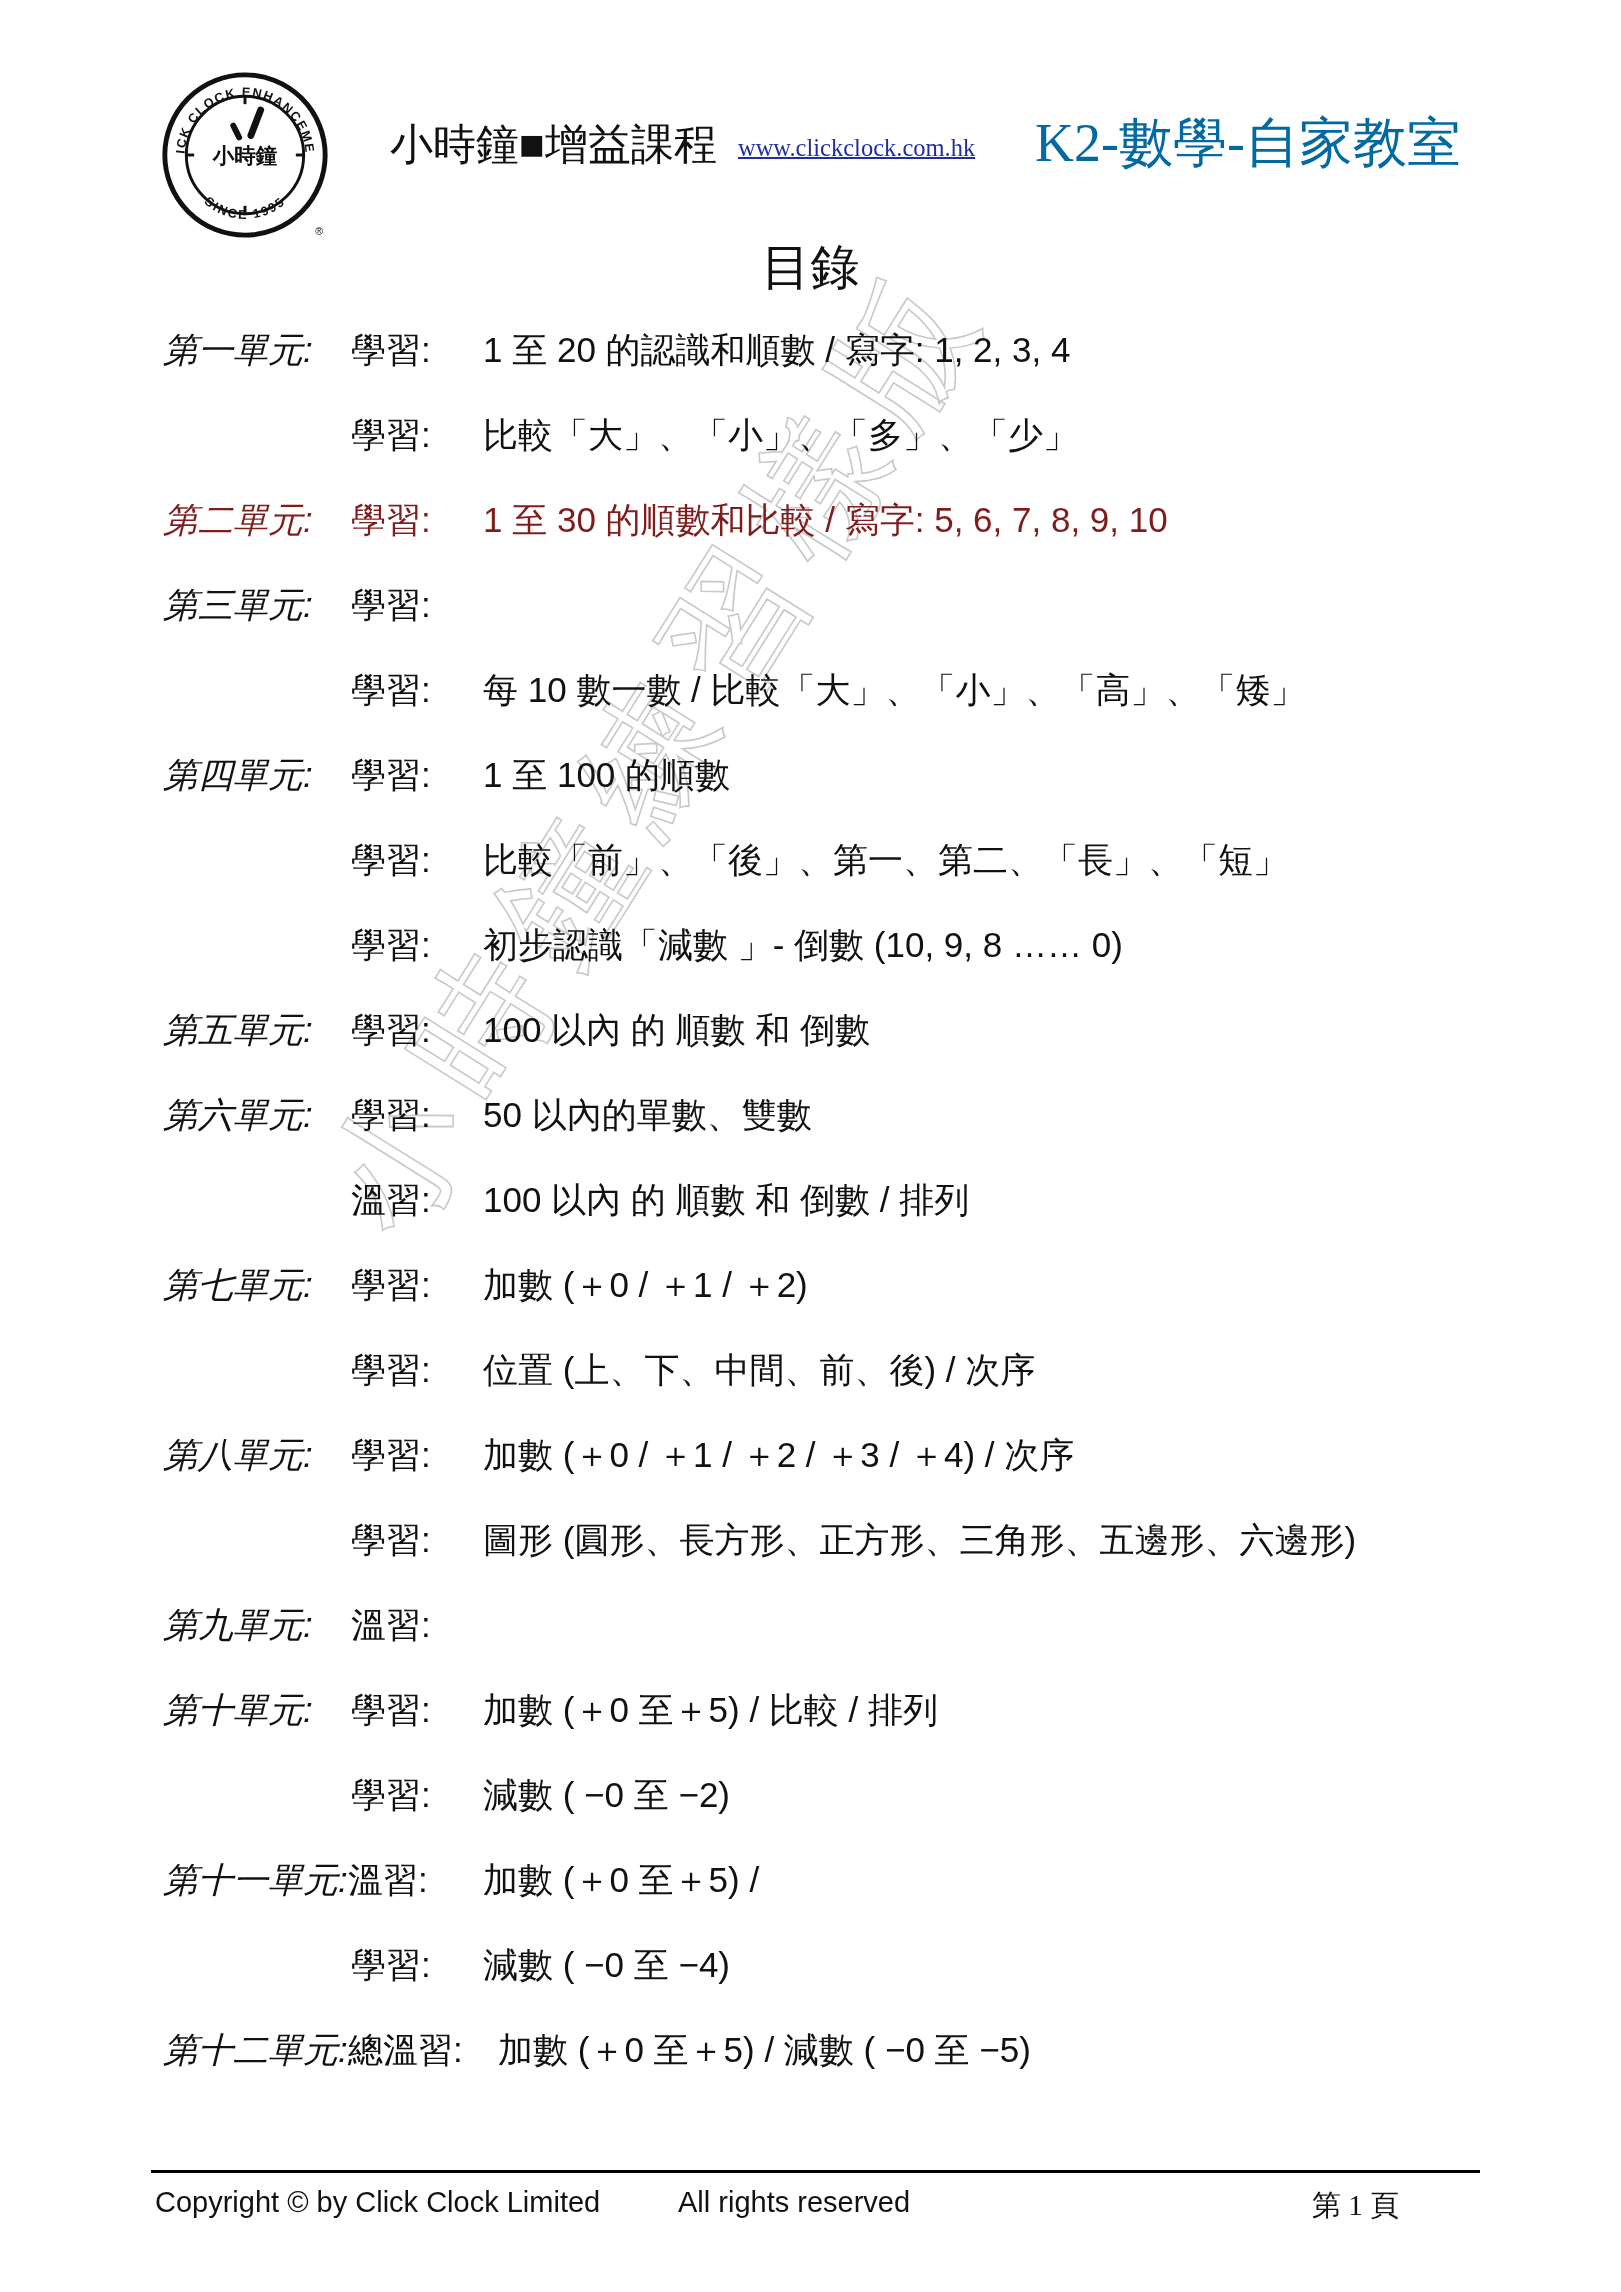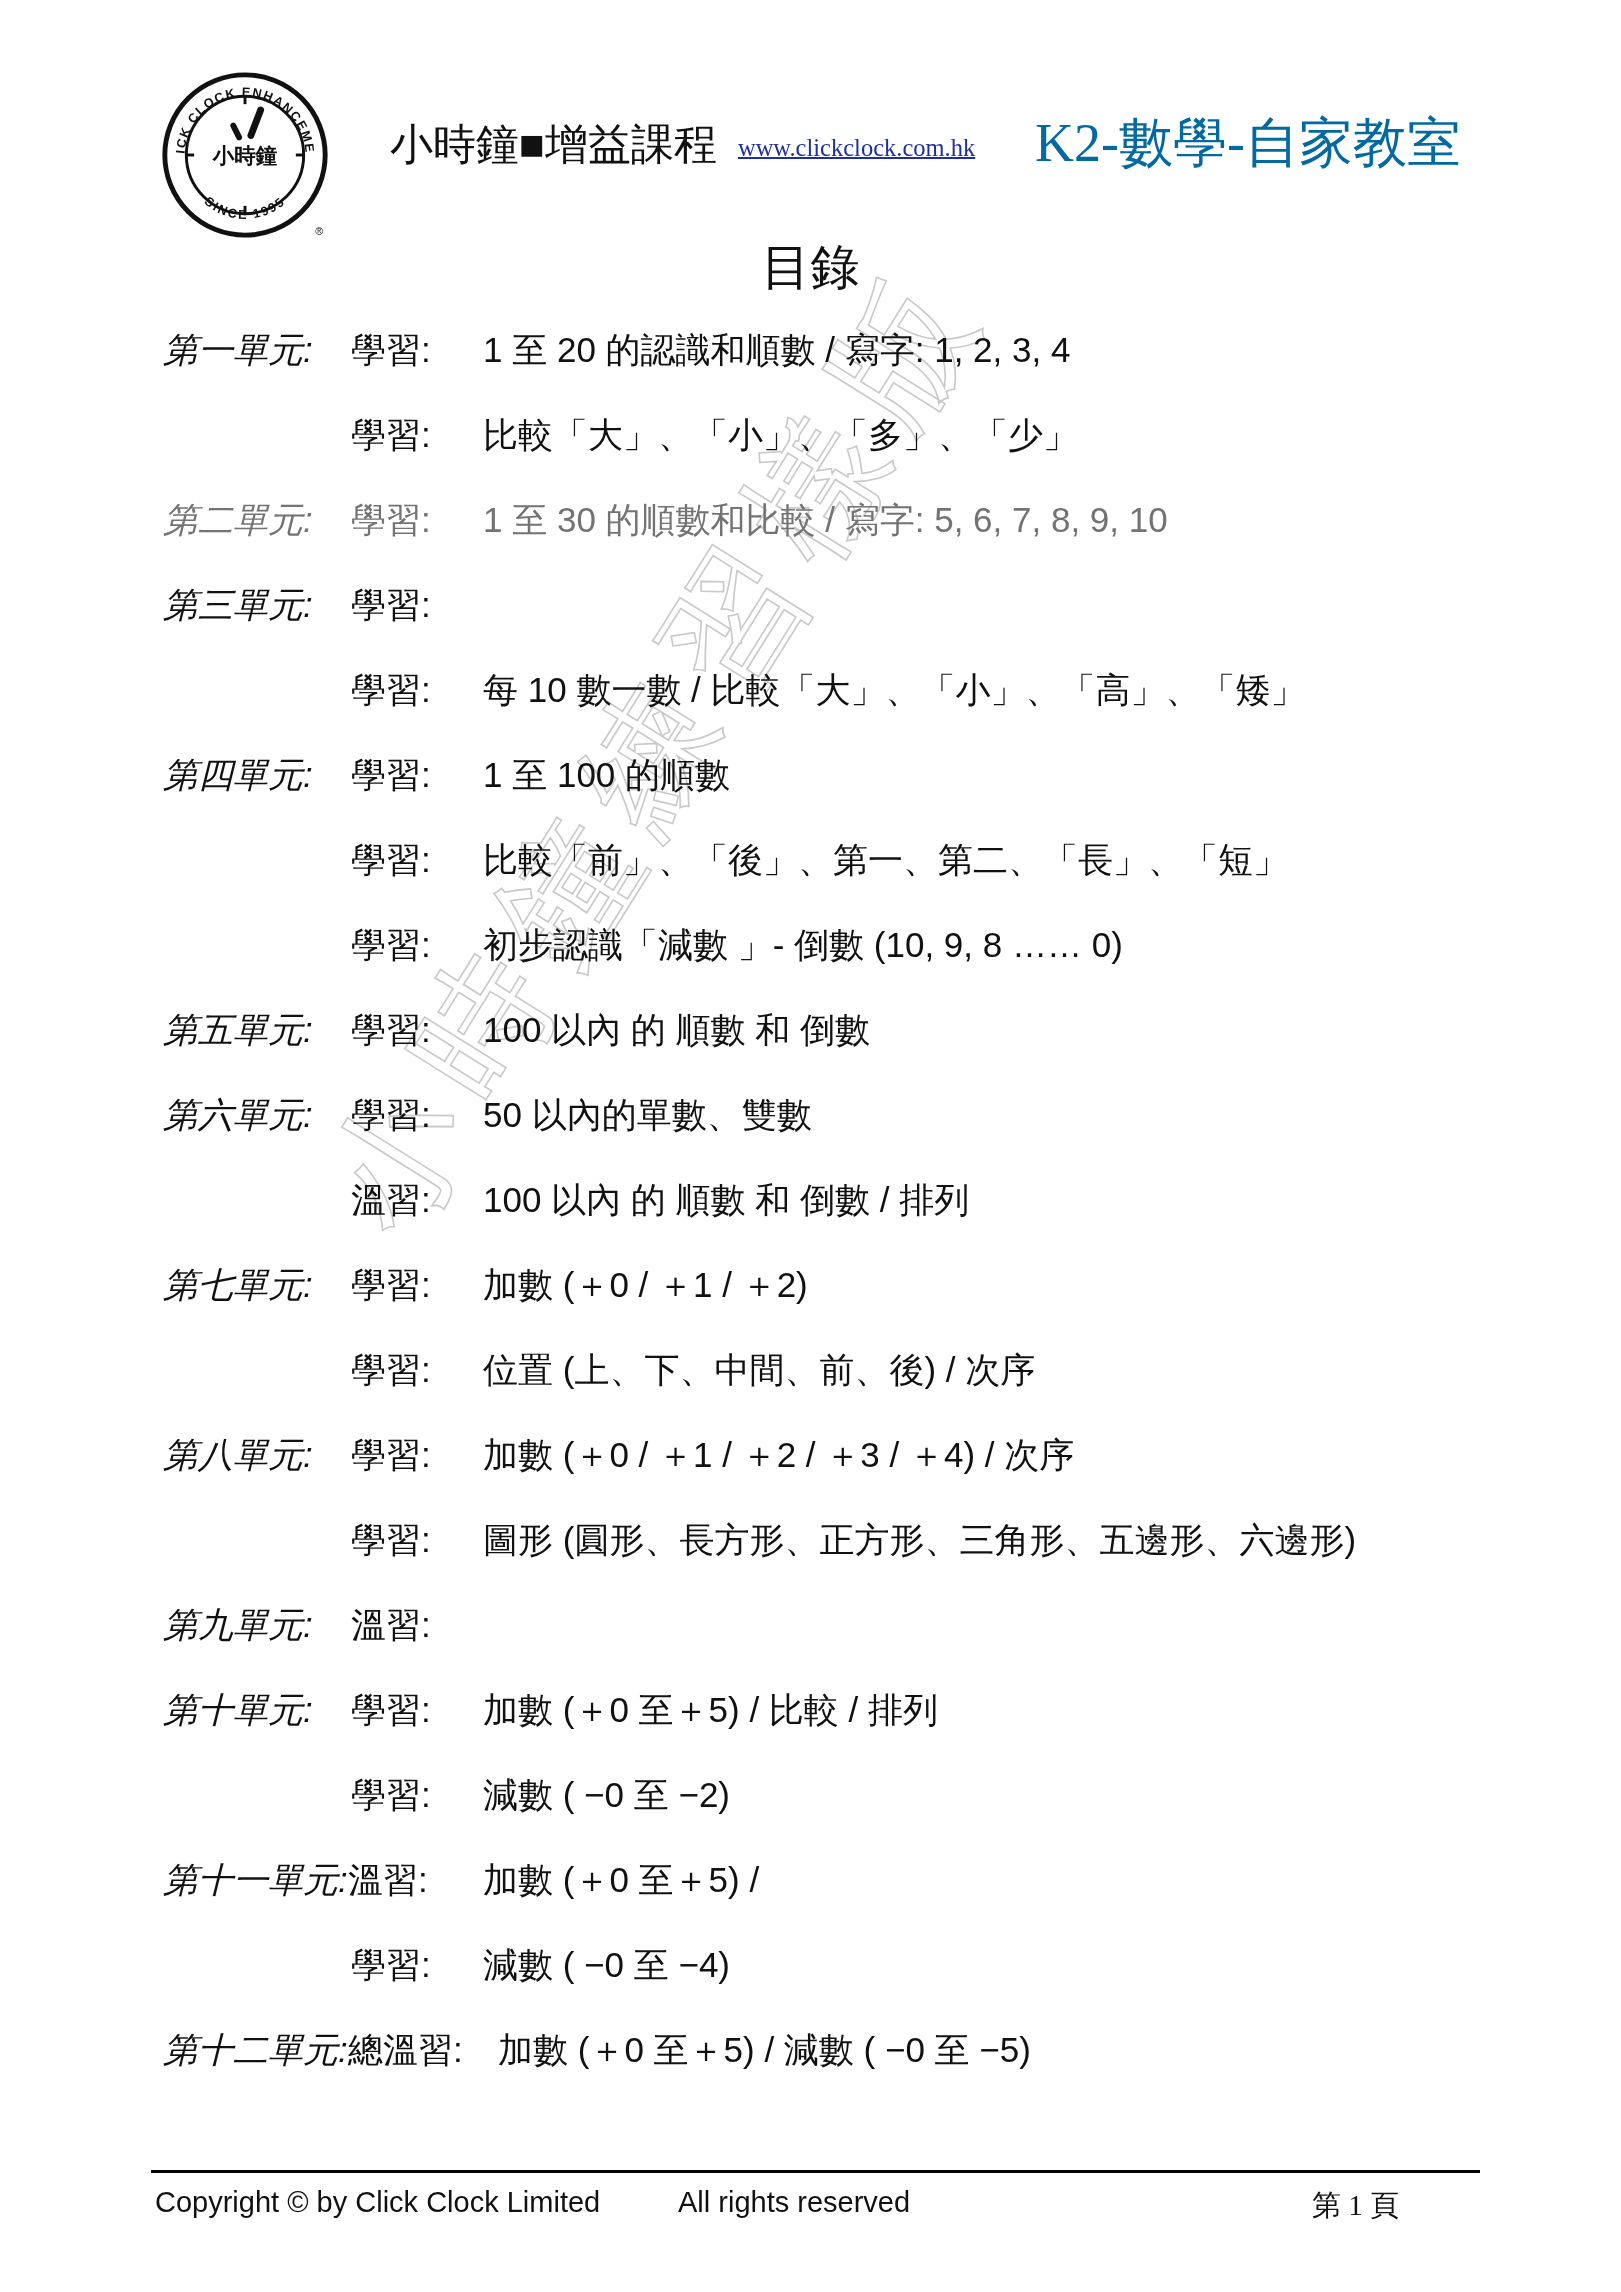--- a/index.html
+++ b/index.html
@@ -12,21 +12,21 @@
 
   
   .brand { position: absolute; left: 390px; top: 116px; font-family: "Liberation Serif", "DejaVu Serif", serif; font-size: 43px; color: #111; white-space: nowrap; }
   .brand .url { font-size: 24.5px; color: #1f2f9e; text-decoration: underline; text-decoration-thickness: 2px; margin-left: 21px; vertical-align: 2.9px; }
   .title-right { position: absolute; right: 160px; top: 116px; text-align: right; font-family: "Liberation Serif", "DejaVu Serif", serif; font-size: 54px; line-height: 55px; color: #0369a1; }
   .toc-title { position: absolute; left: 0; right: 0; top: 235px; text-align: center; font-family: "Liberation Serif", "DejaVu Serif", serif; font-size: 49px; color: #111; }
 
   
   .rows { position: absolute; left: 155px; top: 325px; width: 1333px; }
   .row { position: relative; height: 85px; font-size: 35px; line-height: 49px; white-space: nowrap; }
-  .row.red { color: #737373; }
+  .row.red { color: #7f1d1d; }
   .row .unit { position: absolute; left: 8px; top: 0; font-style: italic; }
   .row .kind { position: absolute; left: 196px; top: 0; }
   .row .content { position: absolute; left: 328px; top: 0; }
   .row.tight .kind { left: 193px; }
   .row.tight2 .kind { left: 193px; }
   .row.tight2 .content { left: 343px; }
 
   
   .watermark { position: absolute; left: 363px; top: 1127px; transform: rotate(-58deg); transform-origin: left center; font-family: "Liberation Serif", "DejaVu Serif", serif; font-size: 137px; color: transparent; -webkit-text-stroke: 1.6px #c9c9c9; letter-spacing: 21.6px; white-space: nowrap; pointer-events: none; }
 

